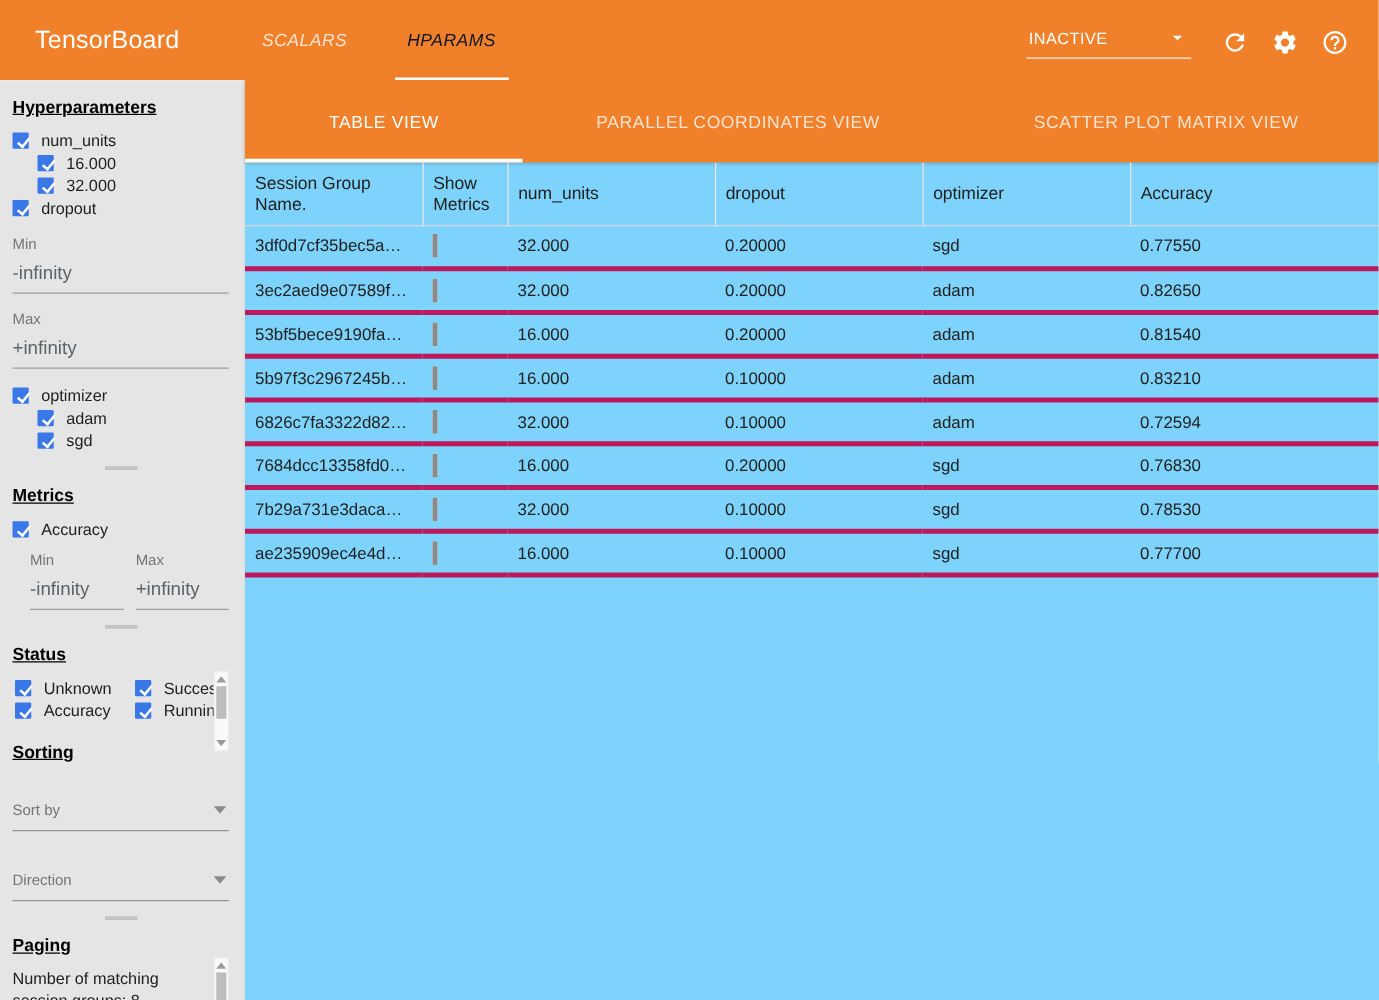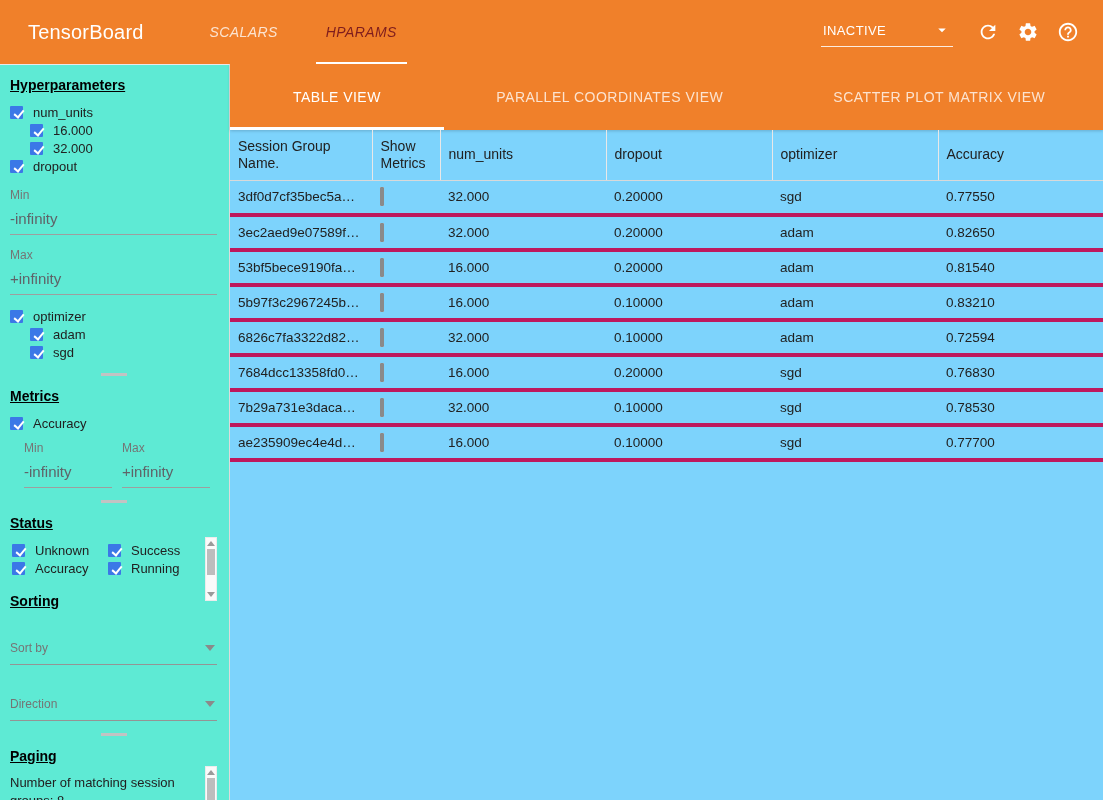--- a/index.html
+++ b/index.html
@@ -21,41 +21,41 @@
     display:flex;align-items:center;padding:0 22px 0 28px;
     position:relative;z-index:5;
   }
   .logo{font-size:20px;letter-spacing:.2px;}
   .nav-tabs{display:flex;height:64px;margin-left:42px;font-style:italic;}
   .nav-tab{
     display:flex;align-items:center;padding:0 24px;height:100%;
     font-size:14px;letter-spacing:.4px;color:rgba(255,255,255,.78);
     cursor:pointer;position:relative;
   }
-  .nav-tab.active{color:#7f1d1d;}
+  .nav-tab.active{color:#0f172a;}
   .nav-tab.active::after{
     content:"";position:absolute;left:14px;right:14px;bottom:0;height:2px;background:#fff;
   }
-  .header-right{margin-left:auto;display:flex;align-items:center;gap:14px;}
+  .header-right{margin-left:auto;display:flex;align-items:flex-end;gap:14px;}
   .reload-select{
     width:132px;display:flex;align-items:center;justify-content:space-between;
     border-bottom:1px solid rgba(255,255,255,.85);padding:4px 2px 7px 2px;
     font-size:13px;letter-spacing:.4px;cursor:pointer;margin-right:8px;
   }
   .icon-btn{
     background:none;border:none;padding:0;width:26px;height:26px;
     display:flex;align-items:center;justify-content:center;cursor:pointer;
   }
 
   
   .body-row{display:flex;height:736px;}
 
   
   .sidebar{
-    width:230px;flex:none;background:#5eead4;
+    width:196px;flex:none;background:#e5e5e5;
     border-right:1px solid #dcdcdc;border-top:1px solid #e9e9e9;
     padding:4px 12px 0 10px;overflow:hidden;font-size:13px;
   }
   .sb-title{
     font-size:14px;font-weight:700;text-decoration:underline;color:#000;
     margin:8px 0 10px 0;
   }
   .cb-row{display:flex;align-items:center;gap:10px;height:18px;}
   .indent{margin-left:20px;}
   .cb{

